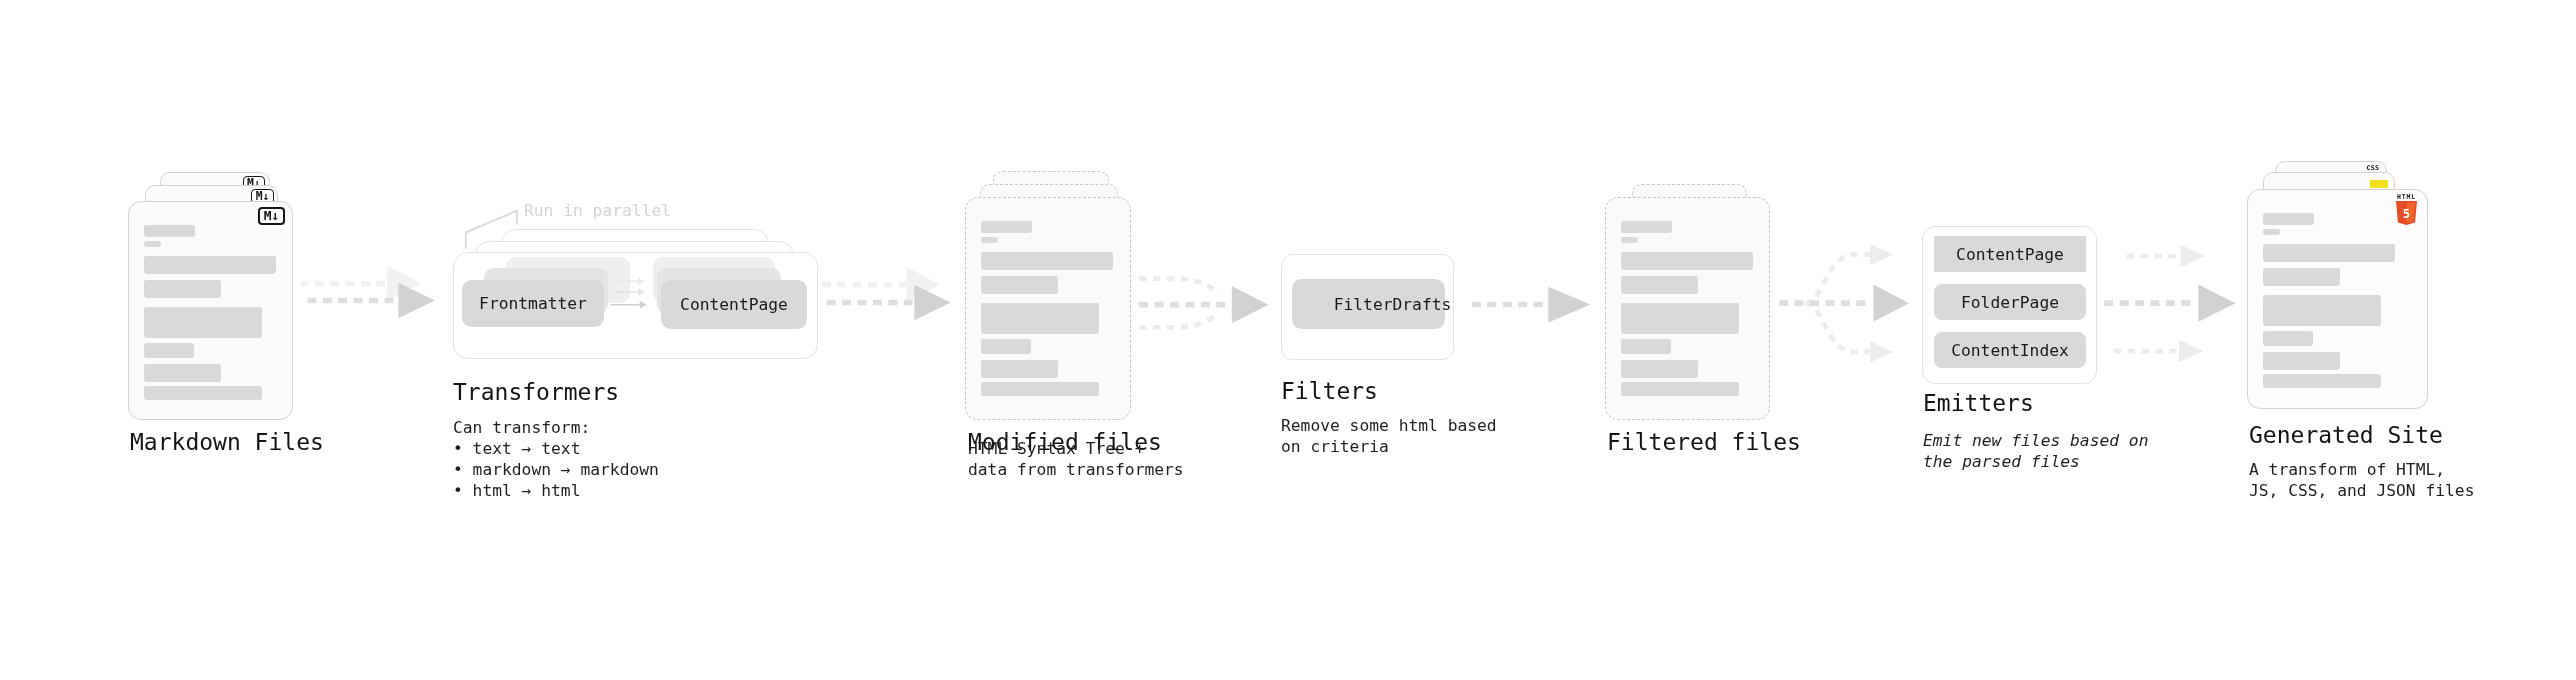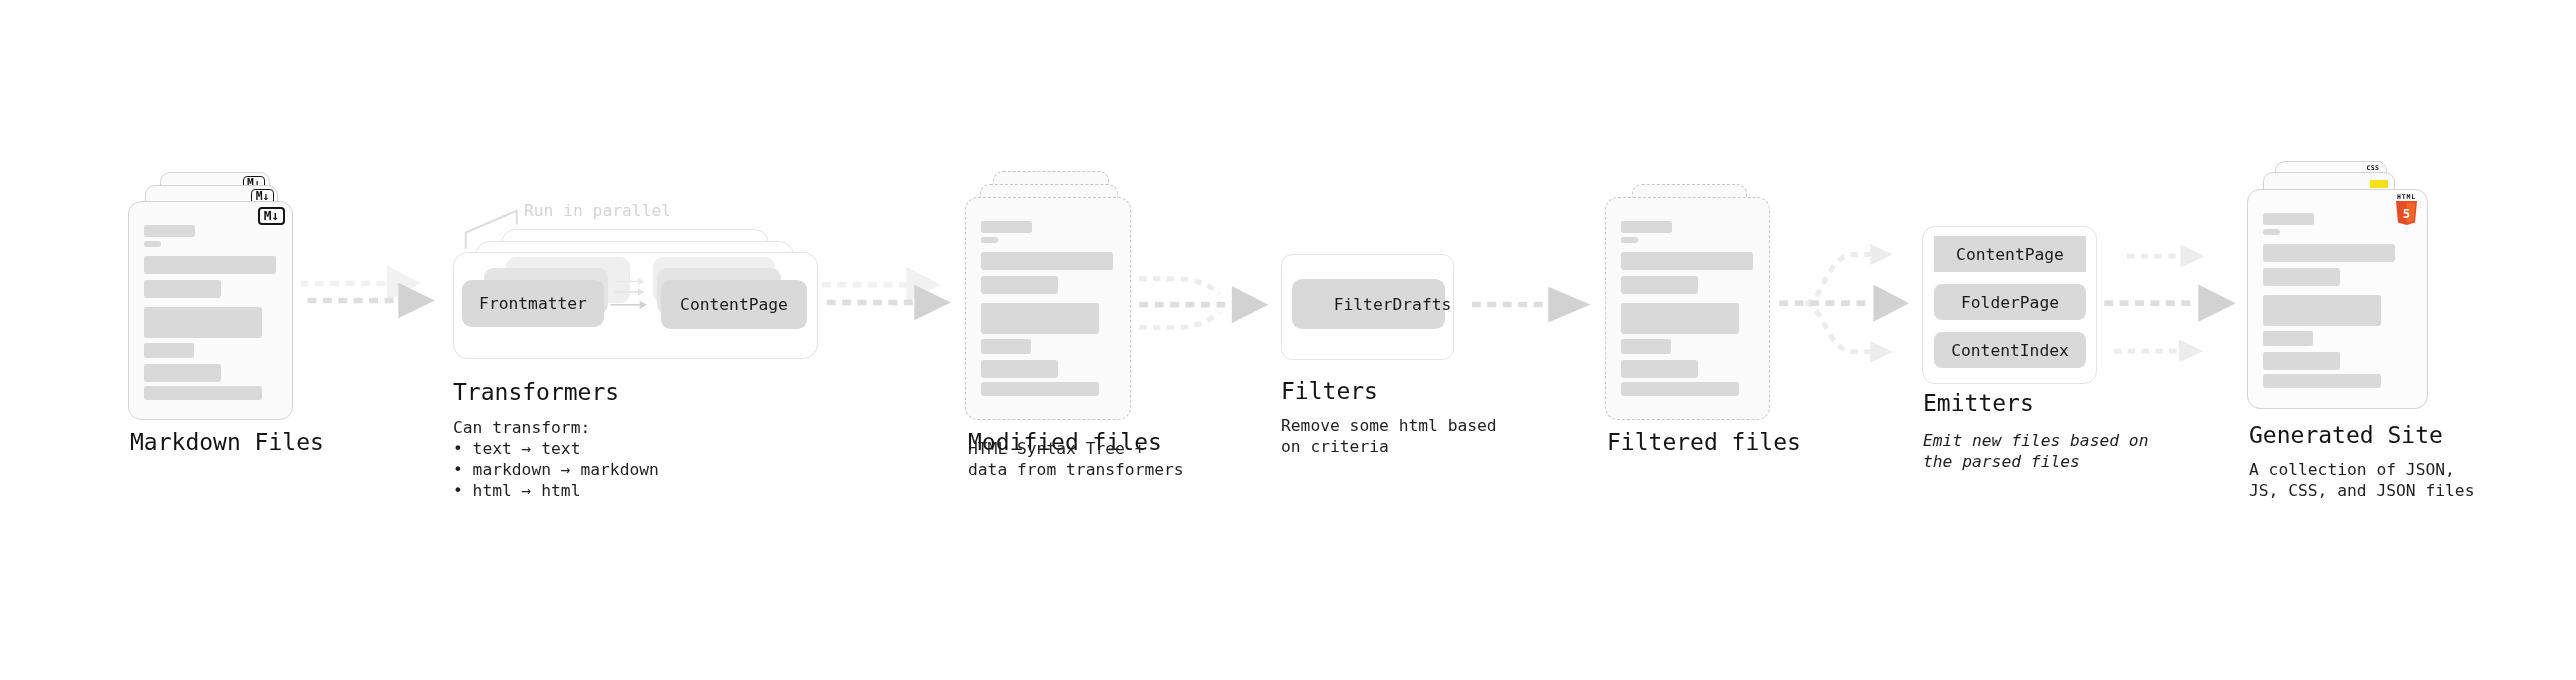--- a/index.html
+++ b/index.html
@@ -227,18 +227,18 @@
           <div class="bar" style="width: 17px; height: 5.7px; margin-top: 4.1px;"></div>
           <div class="bar" style="width: 132px; height: 18px; margin-top: 9px;"></div>
           <div class="bar" style="width: 77px; height: 18px; margin-top: 6.5px;"></div>
           <div class="bar" style="width: 118px; height: 31px; margin-top: 8.1px;"></div>
           <div class="bar" style="width: 50px; height: 14.6px; margin-top: 5.7px;"></div>
           <div class="bar" style="width: 77px; height: 18px; margin-top: 5.7px;"></div>
           <div class="bar" style="width: 118px; height: 14px; margin-top: 4.9px;"></div>
         </div>
     </div>
     <div class="stage-title" style="left:2249px;top:423px;">Generated Site</div>
-    <div class="stage-desc" style="left:2249px;top:459px;">A collection of JSON,
+    <div class="stage-desc" style="left:2249px;top:459px;">A transform of HTML,
 JS, CSS, and JSON files</div>
   </div>
 
 </div>
 
 
 </body></html>

